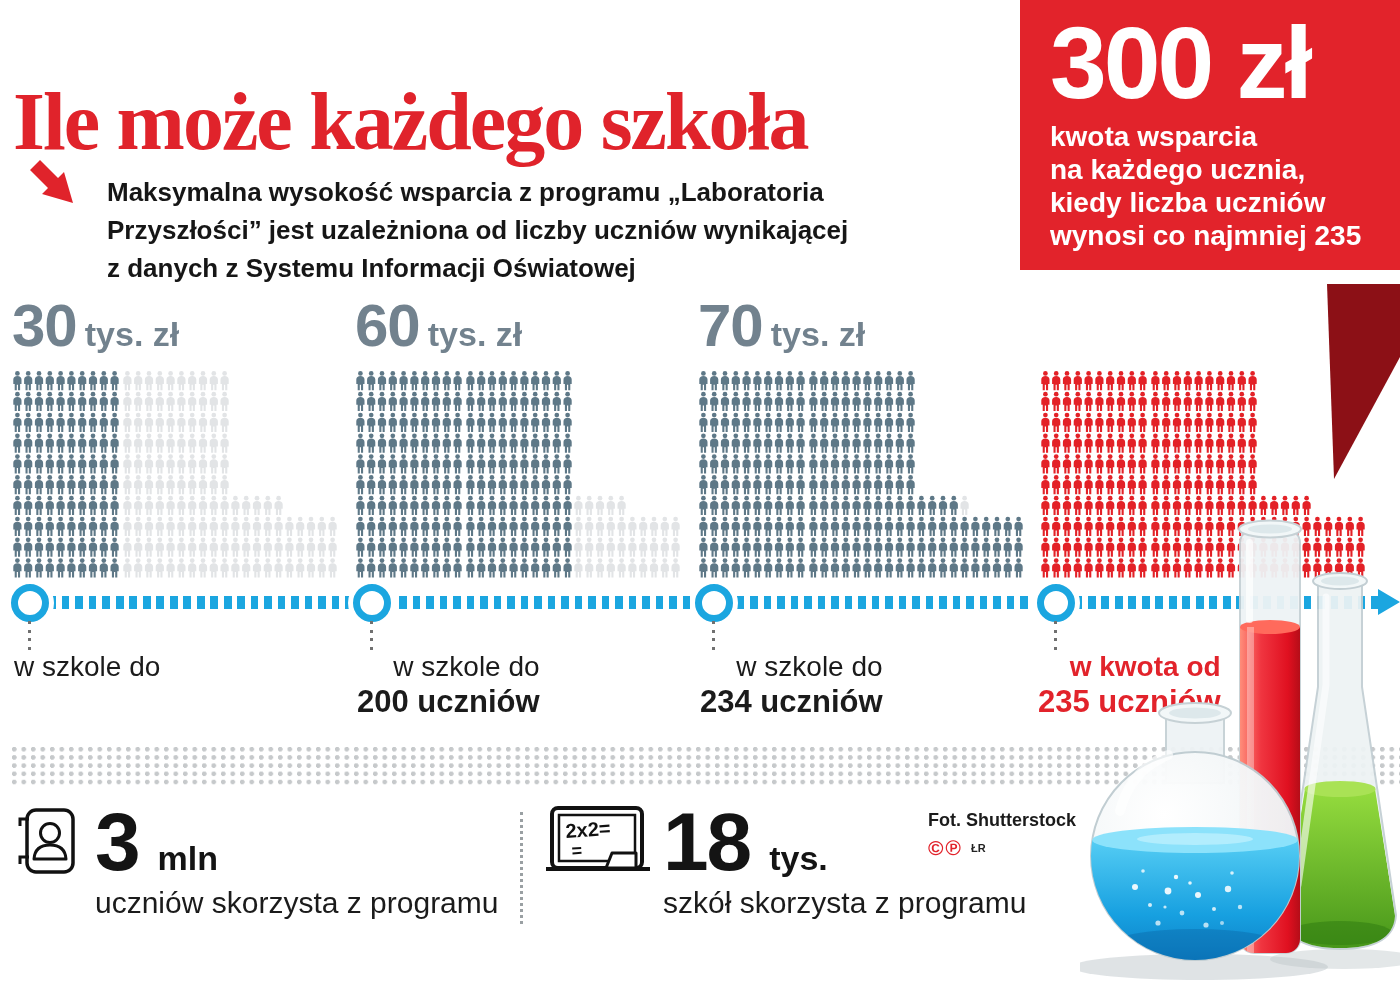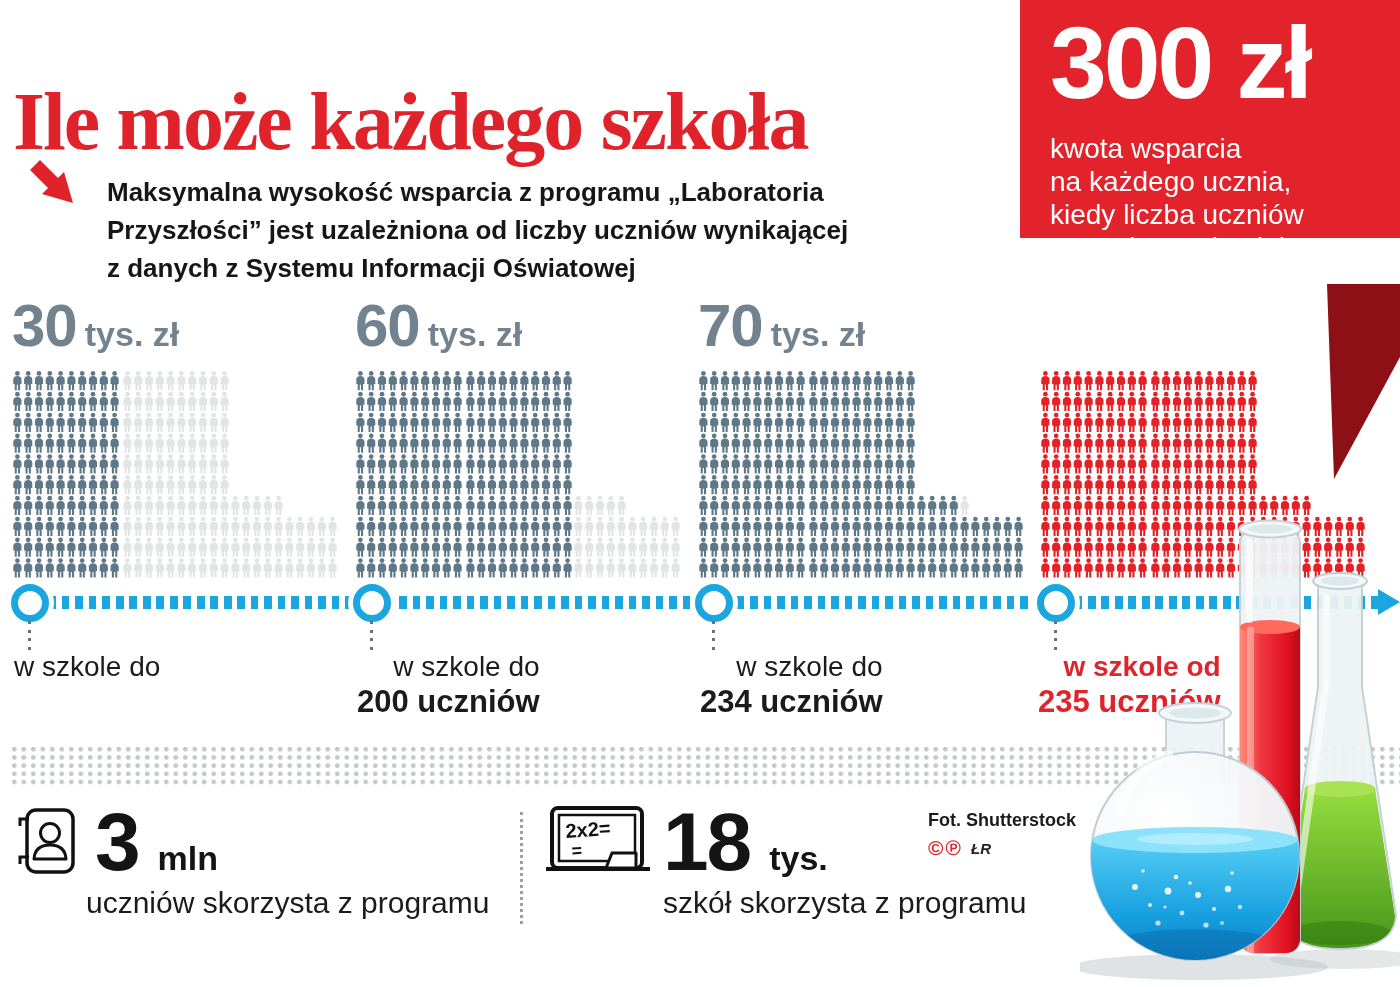--- a/index.html
+++ b/index.html
@@ -8,24 +8,24 @@
 
   
   .page-title{position:absolute;left:13px;top:20px;z-index:2;
     font-family:"Liberation Serif",serif;font-weight:700;font-size:82px;
     letter-spacing:-2px;color:#e0232b;}
   .intro-arrow{position:absolute;left:25px;top:157px;z-index:2;}
   .intro-text{position:absolute;left:95px;top:147px;z-index:2;width:920px;
     font-size:26px;font-weight:700;line-height:38px;color:#161616;white-space:pre-line;margin-left:12px;}
 
   
-  .highlight-box{position:absolute;left:1020px;top:0;width:380px;height:238px;
+  .highlight-box{position:absolute;left:1020px;top:0;width:380px;height:270px;
     background:#e2232b;color:#fff;box-sizing:border-box;padding:8px 10px 0 30px;z-index:5;}
   .highlight-amount{font-size:102px;font-weight:700;letter-spacing:-3px;line-height:110px;}
-  .highlight-desc{font-size:28px;font-weight:400;line-height:33px;white-space:pre-line;margin-top:14px;}
+  .highlight-desc{font-size:28px;font-weight:700;line-height:33px;white-space:pre-line;margin-top:2px;}
   .dark-triangle{position:absolute;left:1325px;top:284px;z-index:3;}
 
   
   .group-heading{position:absolute;top:291px;z-index:1;display:flex;align-items:baseline;
     color:#72828e;font-weight:700;}
   .group-heading .amt-big{font-size:60px;letter-spacing:-1px;}
   .group-heading .amt-small{font-size:34px;margin-left:8px;}
   .gh1{left:12px}.gh2{left:355px}.gh3{left:698px}
   #pictos{position:absolute;left:0;top:371px;width:1400px;height:214px;z-index:1;}
   .picto-grid{position:absolute;top:0;}
@@ -56,30 +56,30 @@
   
   .stat-icon{position:absolute;z-index:1;}
   .icon-book{left:18px;top:806px;}
   .icon-board{left:546px;top:806px;}
   .stat-value{position:absolute;top:800px;z-index:1;display:flex;align-items:baseline;
     font-weight:700;color:#141414;}
   .sv1{left:95px}.sv2{left:663px}
   .stat-value .num{font-size:82px;letter-spacing:-2px;line-height:84px;}
   .stat-value .unit{font-size:34px;margin-left:19px;}
   .stat-caption{position:absolute;top:886px;z-index:1;font-size:30px;color:#1b1b1b;}
-  .sc1{left:86px}.sc2{left:663px}
+  .sc1{left:95px}.sc2{left:663px}
   .stat-divider{position:absolute;left:520px;top:812px;height:112px;width:0;z-index:1;
     border-left:3px dotted #9aa0a3;}
 
   
   .credits{position:absolute;left:928px;top:810px;z-index:1;}
   .credits .photo{font-size:18px;font-weight:700;color:#1b1b1b;}
   .credits .line2{margin-top:5px;display:flex;align-items:center;}
   .credits .sym{font-size:21px;font-weight:700;color:#e2232b;letter-spacing:2px;}
-  .credits .initials{font-size:15px;font-weight:700;color:#222;margin-left:8px;font-style:italic;}
+  .credits .initials{font-size:11px;font-weight:700;color:#222;margin-left:8px;}
 
   
   .flasks{position:absolute;left:1080px;top:515px;z-index:4;pointer-events:none;}
 </style>
 </head>
 <body>
 
 <svg width="0" height="0" style="position:absolute" aria-hidden="true">
   <defs>
     <g id="picto-person">
@@ -1093,21 +1093,21 @@
 </div>
 <div class="tl-label lb2">
   <span class="l1">w szkole do</span>
   <span class="l2">200 uczniów</span>
 </div>
 <div class="tl-label lb3">
   <span class="l1">w szkole do</span>
   <span class="l2">234 uczniów</span>
 </div>
 <div class="tl-label lb4 red">
-  <span class="l1">w szkole od</span>
+  <span class="l1">w kwota od</span>
   <span class="l2">235 uczniów</span>
 </div>
 
 <div class="dots-band"></div>
 
 <span class="stat-icon icon-book">
   <svg width="60" height="72" viewBox="0 0 60 72">
     <rect x="9" y="4" width="46" height="62" rx="9" fill="none" stroke="#111" stroke-width="3.5"></rect>
     <path d="M11 13 H2 V20" fill="none" stroke="#111" stroke-width="3"></path>
     <path d="M11 51 H2 V58" fill="none" stroke="#111" stroke-width="3"></path>

